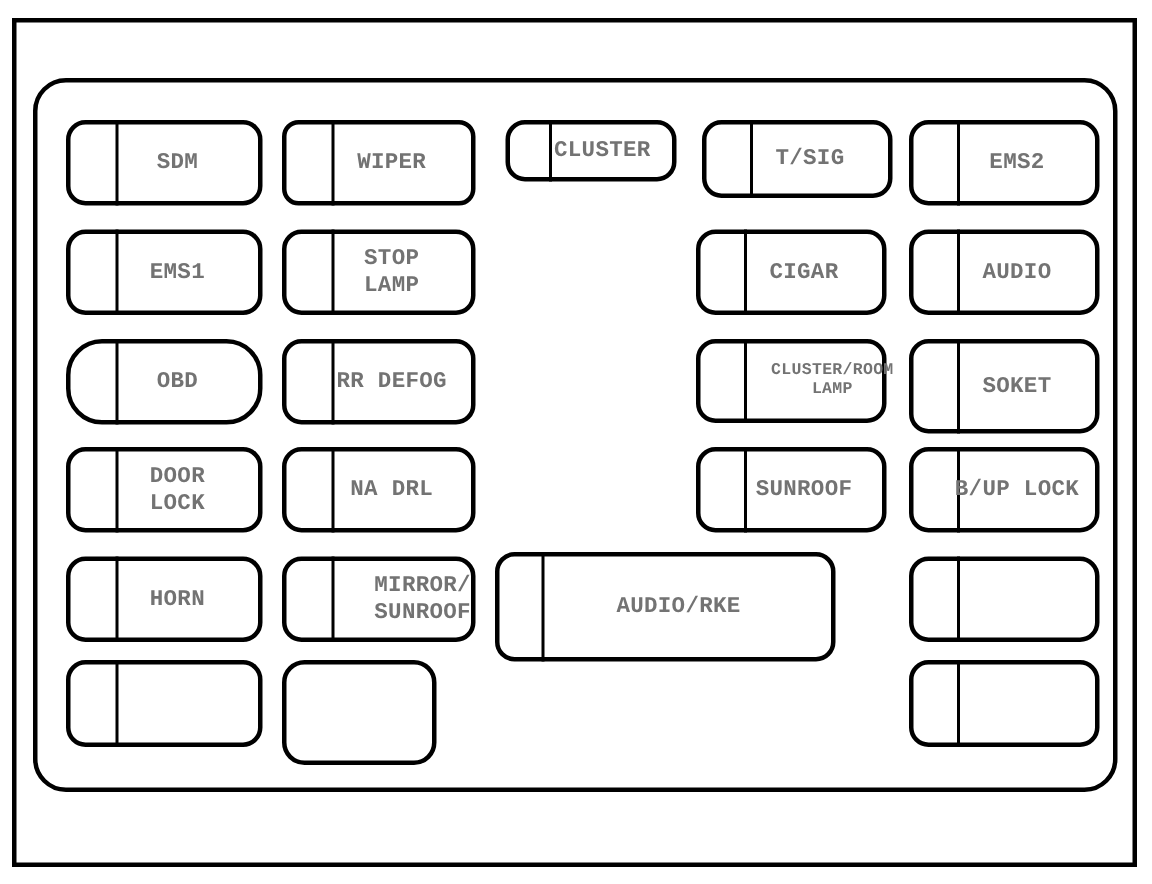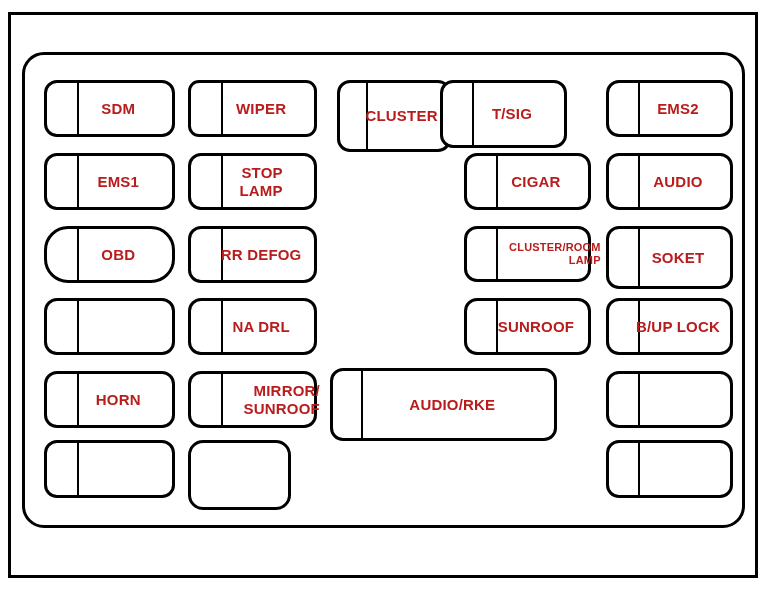--- a/index.html
+++ b/index.html
@@ -58,26 +58,26 @@
     top: -3px;
     bottom: -3px;
     left: 24%;
     width: 0;
     border-left: 2px solid #000000;
     pointer-events: none;
   }
   .fuse .fuse-label {
     position: relative;
     z-index: 2;
-    text-align: right;
-    font-family: Liberation Sans, sans-serif;
+    text-align: center;
+    font-family: Liberation Mono, monospace;
     font-size: 15px;
     font-weight: 600;
     letter-spacing: 0.2px;
-    color: #b91c1c;
+    color: #737373;
     line-height: 1.15;
     padding-left: 14%;
     white-space: pre-line;
     user-select: none;
   }
   
   .fuse.small-label .fuse-label {
     font-size: 11px;
     font-weight: 700;
     line-height: 1.2;
@@ -114,20 +114,22 @@
       <div class="fuse" style="left: 44px; top: 153px; width: 131px; height: 57px;">
         <div class="divider"></div>
         <div class="fuse-label">EMS1</div>
       </div>
       <div class="fuse" style="left: 44px; top: 226px; width: 131px; height: 57px; border-radius: 24px;">
         <div class="divider"></div>
         <div class="fuse-label">OBD</div>
       </div>
       <div class="fuse" style="left: 44px; top: 298px; width: 131px; height: 57px;">
         <div class="divider"></div>
+        <div class="fuse-label">DOOR
+LOCK</div>
       </div>
       <div class="fuse" style="left: 44px; top: 371px; width: 131px; height: 57px;">
         <div class="divider"></div>
         <div class="fuse-label">HORN</div>
       </div>
       <div class="fuse" style="left: 44px; top: 440px; width: 131px; height: 58px;">
         <div class="divider"></div>
         <div class="fuse-label"></div>
       </div>
       <div class="fuse" style="left: 188px; top: 80px; width: 129px; height: 57px; border-radius: 11px;">
@@ -148,25 +150,25 @@
         <div class="fuse-label">NA DRL</div>
       </div>
       <div class="fuse" style="left: 188px; top: 371px; width: 129px; height: 57px; padding-left: 48px;">
         <div class="divider"></div>
         <div class="fuse-label">MIRROR/
 SUNROOF</div>
       </div>
       <div class="fuse blank-square" style="left: 188px; top: 440px; width: 103px; height: 70px;">
         <div class="fuse-label"></div>
       </div>
-      <div class="fuse" style="left: 337px; top: 80px; width: 114px; height: 72px;">
+      <div class="fuse" style="left: 337px; top: 80px; width: 114px; height: 41px;">
         <div class="divider"></div>
         <div class="fuse-label">CLUSTER</div>
       </div>
-      <div class="fuse" style="left: 440px; top: 80px; width: 127px; height: 68px;">
+      <div class="fuse" style="left: 468px; top: 80px; width: 127px; height: 52px;">
         <div class="divider"></div>
         <div class="fuse-label">T/SIG</div>
       </div>
       <div class="fuse" style="left: 464px; top: 153px; width: 127px; height: 57px;">
         <div class="divider"></div>
         <div class="fuse-label">CIGAR</div>
       </div>
       <div class="fuse small-label" style="left: 464px; top: 226px; width: 127px; height: 56px; padding-left: 44px;">
         <div class="divider"></div>
         <div class="fuse-label">CLUSTER/ROOM

